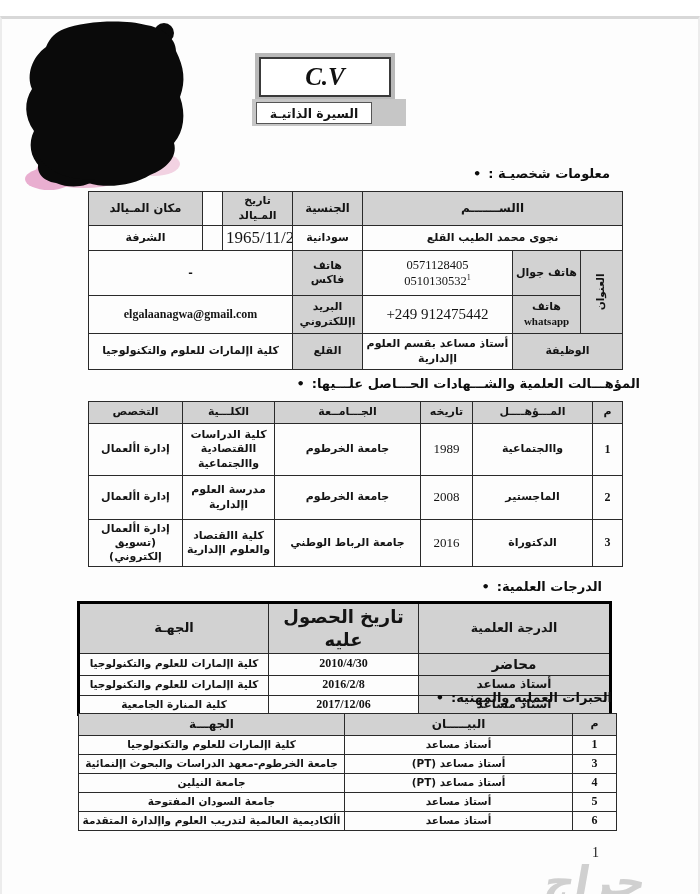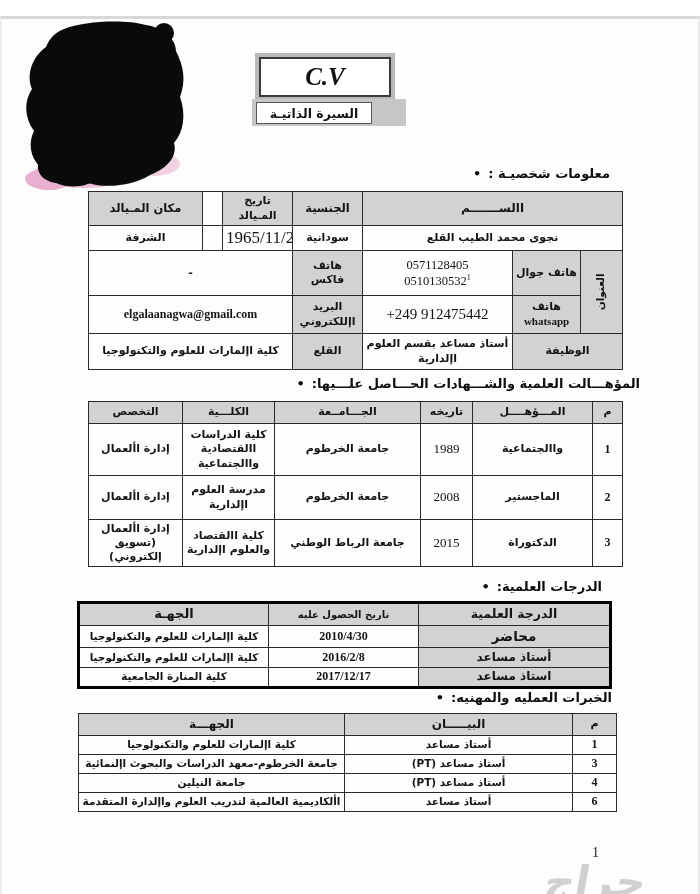--- a/index.html
+++ b/index.html
@@ -153,57 +153,57 @@
       <td>مدرسة العلوم اإلدارية</td>
       <td>جامعة الخرطوم</td>
       <td class="num" style="font-size:13px">2008</td>
       <td>الماجستير</td>
       <td class="numb">2</td>
     </tr>
     <tr style="height:47px">
       <td>إدارة األعمال (تسويق إلكتروني)</td>
       <td>كلية االقتصاد والعلوم اإلدارية</td>
       <td>جامعة الرباط الوطني</td>
-      <td class="num" style="font-size:13px">2015</td>
+      <td class="num" style="font-size:13px">2016</td>
       <td>الدكتوراة</td>
       <td class="numb">3</td>
     </tr>
   </tbody>
     </table>
 
   <div class="sec" style="top:560px;right:96px;">
     <span>الدرجات العلمية:</span>
     <span class="blt">•</span>
   </div>
 
   <table id="t3" style="left:75px;top:582px;width:532px;">
     <colgroup>
         <col style="width:190px">
         <col style="width:150px">
         <col style="width:192px">
       </colgroup>
     <tbody>
         <tr style="height:23px">
       <td class="g" style="font-size:13px">الجهـة</td>
-      <td class="g" style="font-size:10px">تاريخ الحصول عليه</td>
+      <td class="g" style="font-size:18px">تاريخ الحصول عليه</td>
       <td class="g" style="font-size:12.5px">الدرجة العلمية</td>
     </tr>
     <tr style="height:22px">
       <td style="font-size:10.5px">كلية اإلمارات للعلوم والتكنولوجيا</td>
       <td class="numb">2010/4/30</td>
       <td class="g" style="font-size:13.5px">محاضر</td>
     </tr>
     <tr style="height:20px">
       <td style="font-size:10.5px">كلية اإلمارات للعلوم والتكنولوجيا</td>
       <td class="numb">2016/2/8</td>
       <td class="g" style="font-size:12px">أستاذ مساعد</td>
     </tr>
     <tr style="height:18px">
       <td style="font-size:10.5px">كلية المنارة الجامعية</td>
-      <td class="numb">2017/12/17</td>
+      <td class="numb">2017/12/06</td>
       <td class="g" style="font-size:12px">استاذ مساعد</td>
     </tr>
   </tbody>
     </table>
 
   <div class="sec" style="top:671px;right:86px;">
     <span>الخبرات العمليه والمهنيه:</span>
     <span class="blt">•</span>
   </div>
 
@@ -228,20 +228,25 @@
       <td style="font-size:10.5px">جامعة الخرطوم-معهد الدراسات والبحوث اإلنمائية</td>
       <td style="font-size:10.5px">أستاذ مساعد  (PT)</td>
       <td class="numb">3</td>
     </tr>
     <tr style="height:19px">
       <td style="font-size:10.5px">جامعة النيلين</td>
       <td style="font-size:10.5px">أستاذ مساعد (PT)</td>
       <td class="numb">4</td>
     </tr>
     <tr style="height:19px">
+      <td style="font-size:10.5px">جامعة السودان المفتوحة</td>
+      <td style="font-size:10.5px">أستاذ مساعد</td>
+      <td class="numb">5</td>
+    </tr>
+    <tr style="height:19px">
       <td style="font-size:10.5px">األكاديمية العالمية لتدريب العلوم واإلدارة المتقدمة</td>
       <td style="font-size:10.5px">أستاذ مساعد</td>
       <td class="numb">6</td>
     </tr>
   </tbody>
     </table>
 
   <div class="abs pagenum">1</div>
 
   <div class="abs wm">حراج</div>

